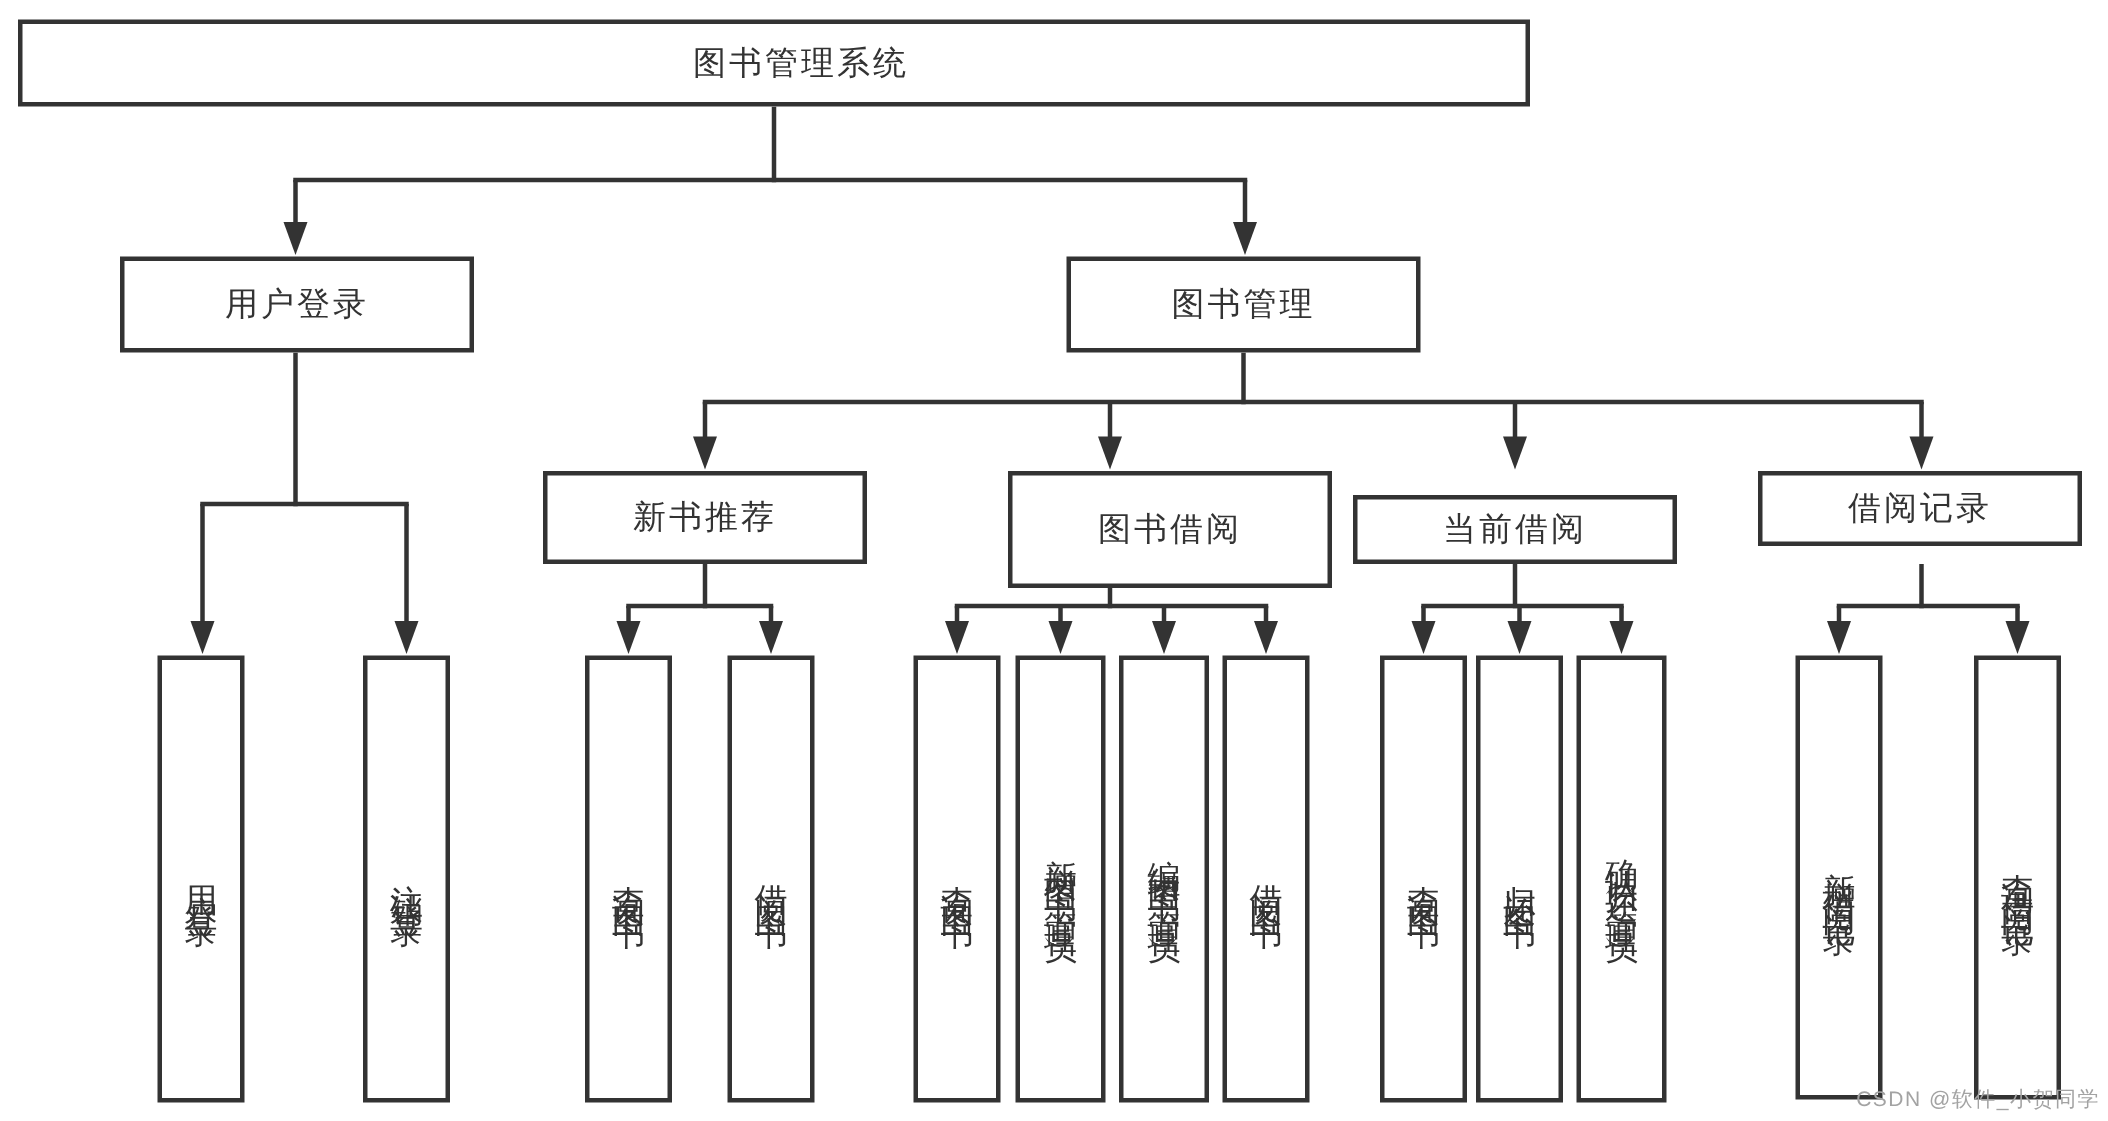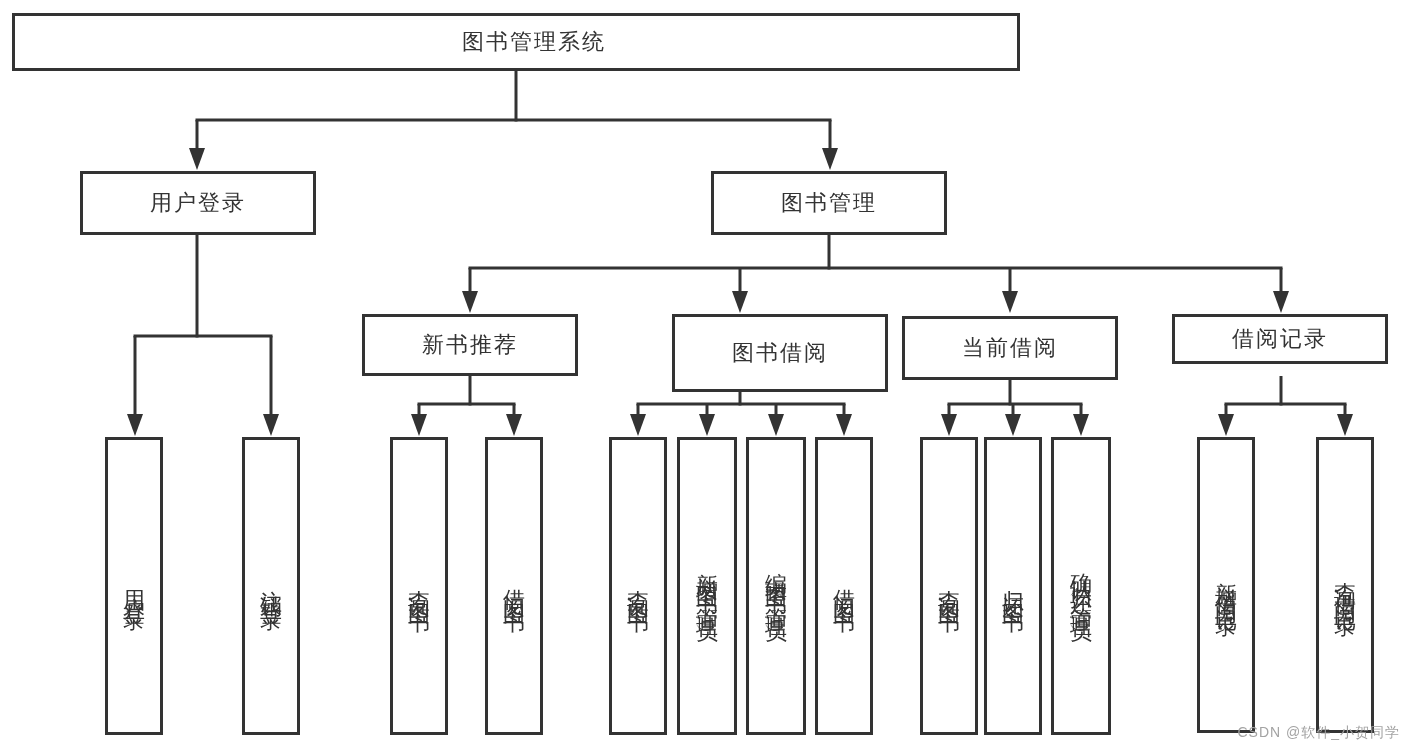--- a/index.html
+++ b/index.html
@@ -53,21 +53,21 @@
     font-size: 22px;
     line-height: 1;
     white-space: normal;
   }
   
   .n-root   { left: 12px;  top: 13px;  width: 1008px; height: 58px; padding-left: 36px; }
   .n-l2-0   { left: 80px;  top: 171px; width: 236px;  height: 64px; }
   .n-l2-1   { left: 711px; top: 171px; width: 236px;  height: 64px; }
   .n-l3-0   { left: 362px; top: 314px; width: 216px;  height: 62px; }
   .n-l3-1   { left: 632px; top: 314px; width: 216px;  height: 78px; margin-left: 40px; }
-  .n-l3-2   { left: 902px; top: 316px; width: 216px;  height: 64px; }
+  .n-l3-2   { left: 902px; top: 330px; width: 216px;  height: 46px; }
   .n-l3-3   { left: 1172px;top: 314px; width: 216px;  height: 50px; }
   .n-leaf-0  { left: 105px;  top: 437px; width: 58px; height: 298px; }
   .n-leaf-1  { left: 242px;  top: 437px; width: 58px; height: 298px; }
   .n-leaf-2  { left: 390px;  top: 437px; width: 58px; height: 298px; }
   .n-leaf-3  { left: 485px;  top: 437px; width: 58px; height: 298px; }
   .n-leaf-4  { left: 609px;  top: 437px; width: 58px; height: 298px; }
   .n-leaf-5  { left: 677px;  top: 437px; width: 60px; height: 298px; }
   .n-leaf-6  { left: 746px;  top: 437px; width: 60px; height: 298px; }
   .n-leaf-7  { left: 815px;  top: 437px; width: 58px; height: 298px; }
   .n-leaf-8  { left: 920px;  top: 437px; width: 58px; height: 298px; }

